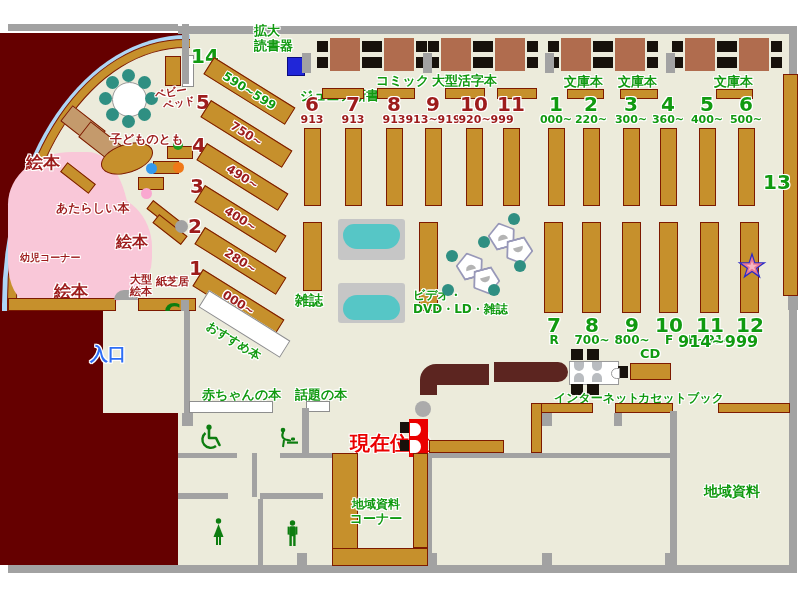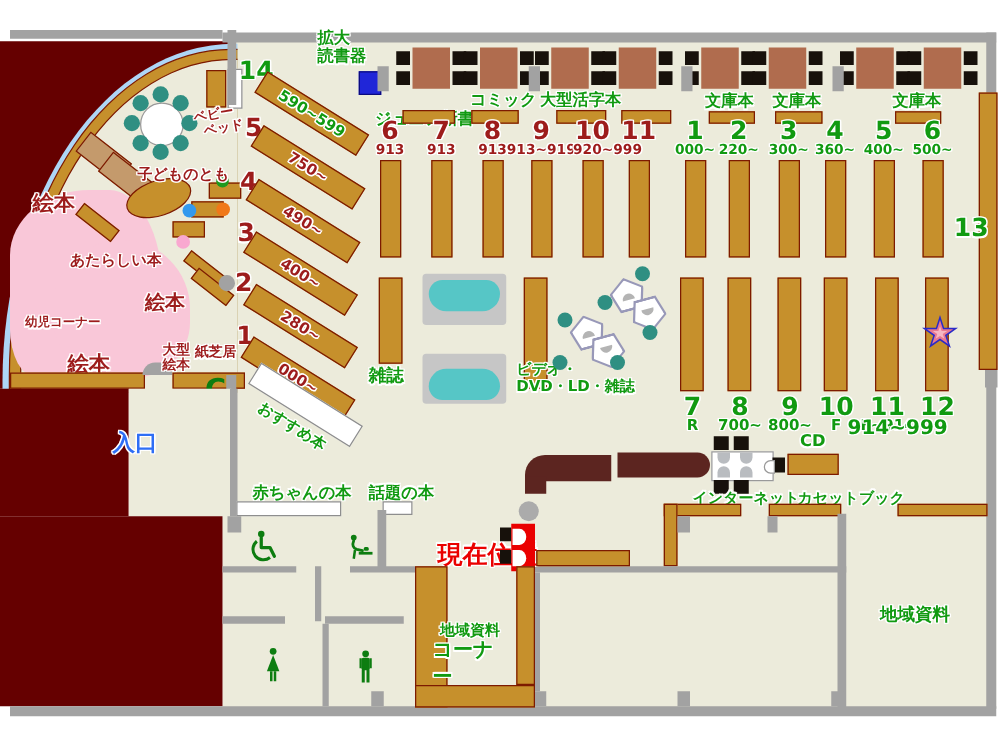--- a/index.html
+++ b/index.html
@@ -366,21 +366,21 @@
   <div class="ab" style="left:400px;top:440px;width:9px;height:11px;background:#17110b"></div>
   <div class="ab" style="left:409px;top:419px;width:19px;height:38px;background:#ea0000"></div>
   <div class="ab" style="left:410px;top:423px;width:11px;height:13px;background:#fff;border-radius:0 60% 60% 0"></div>
   <div class="ab" style="left:410px;top:440px;width:11px;height:13px;background:#fff;border-radius:0 60% 60% 0"></div>
   <div class="ab sh" style="left:429px;top:440px;width:75px;height:13px"></div>
 
   <div class="ab sh" style="left:332px;top:453px;width:26px;height:113px"></div>
   <div class="ab sh" style="left:332px;top:548px;width:96px;height:18px"></div>
   <div class="ab sh" style="left:413px;top:453px;width:15px;height:95px"></div>
   <div class="ab g ol" style="left:346px;top:496px;width:60px;text-align:center;font-size:12px;font-weight:bold">地域資料</div>
-  <div class="ab g ol" style="left:346px;top:510px;width:60px;font-size:16px;font-weight:bold">コーナー</div>
+  <div class="ab g ol" style="left:346px;top:510px;width:60px;text-align:center;font-size:13px;font-weight:bold">コーナー</div>
 
   <div class="ab w" style="left:182px;top:413px;width:11px;height:13px"></div>
   <div class="ab w" style="left:178px;top:453px;width:59px;height:5px"></div>
   <div class="ab w" style="left:280px;top:453px;width:52px;height:5px"></div>
   <div class="ab w" style="left:252px;top:453px;width:5px;height:44px"></div>
   <div class="ab w" style="left:178px;top:493px;width:50px;height:6px"></div>
   <div class="ab w" style="left:260px;top:493px;width:63px;height:6px"></div>
   <div class="ab w" style="left:258px;top:499px;width:5px;height:66px"></div>
   <div class="ab w" style="left:297px;top:553px;width:10px;height:12px"></div>
 

